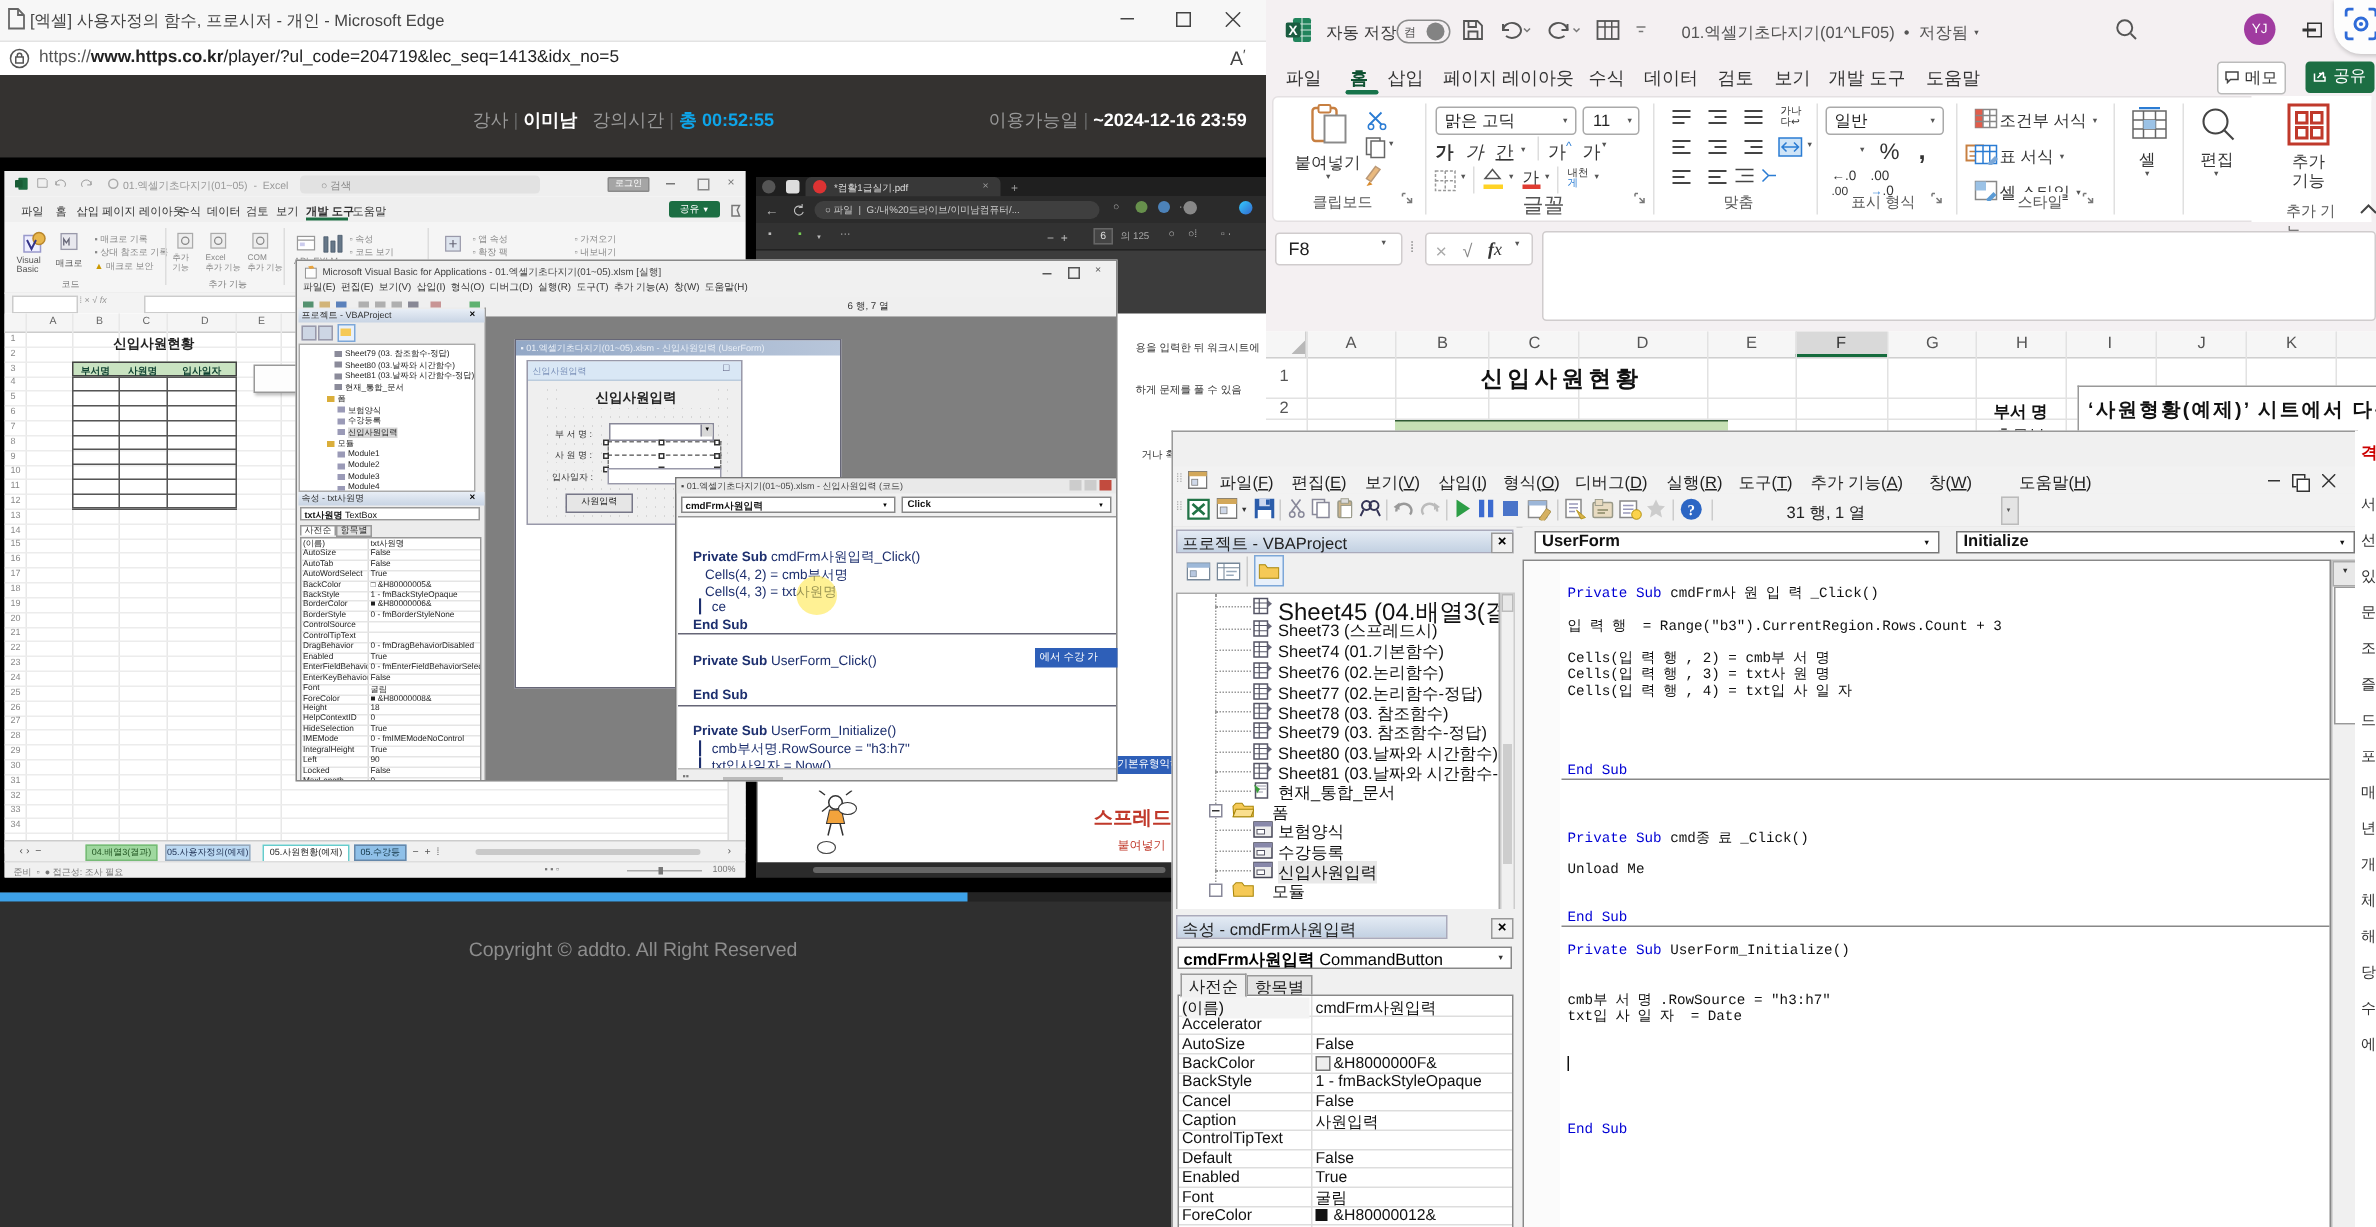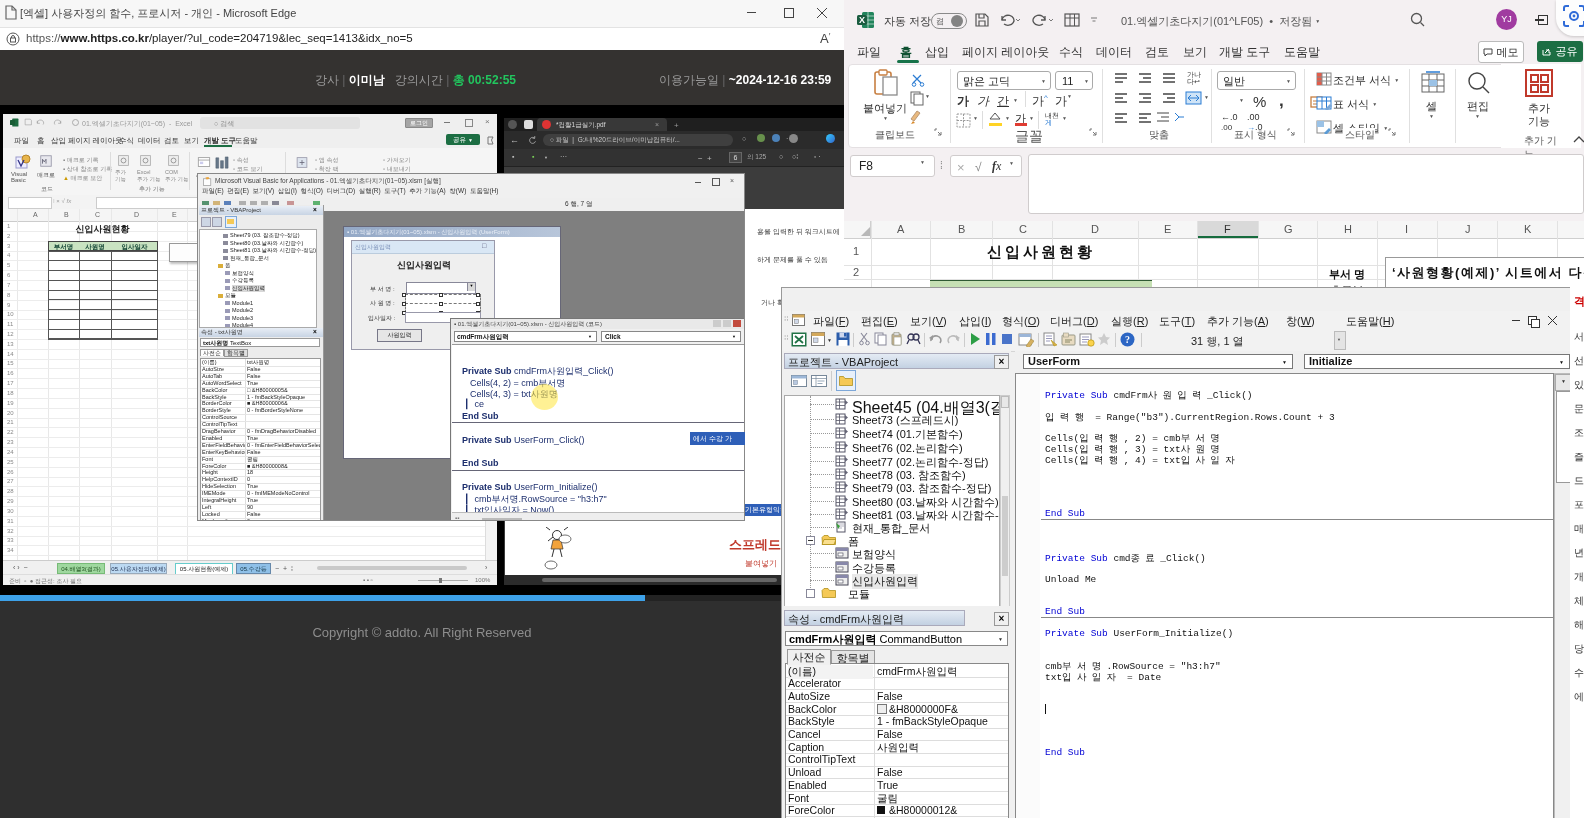--- a/index.html
+++ b/index.html
@@ -32,21 +32,21 @@
     <svg class="abs" style="left:6px;top:4px" width="14" height="14" viewBox="0 0 14 14">
         <circle cx="7" cy="7" r="6" fill="none" stroke="#555"></circle>
         <rect x="4.5" y="6" width="5" height="4" fill="none" stroke="#555"></rect>
         <path d="M5.5 6V5a1.5 1.5 0 0 1 3 0v1" fill="none" stroke="#555"></path>
       </svg>
     <div class="abs" style="left:26px;top:4px;font-size:11.5px;color:#222"><span style="color:#555">https://</span><b>www.https.co.kr</b>/player/?ul_code=204719&amp;lec_seq=1413&amp;idx_no=5</div>
     <div class="abs" style="left:820px;top:3px;font-size:13px;color:#444">A<span style="font-size:9px;vertical-align:4px">′</span></div>
   </div>
 
   <div class="abs" style="left:0;top:50px;width:844px;height:55px;background:#343230">
-    <div class="abs" style="left:315px;top:22px;font-size:12px;color:#999">강사 <span style="color:#666">|</span> <b style="color:#fff">이미남</b> &nbsp;&nbsp;강의시간 <span style="color:#666">|</span> <b style="color:#22c55e">총 00:52:55</b></div>
+    <div class="abs" style="left:315px;top:22px;font-size:12px;color:#999">강사 <span style="color:#666">|</span> <b style="color:#fff">이미남</b> &nbsp;&nbsp;강의시간 <span style="color:#666">|</span> <b style="color:#0ea5e9">총 00:52:55</b></div>
     <div class="abs" style="left:659px;top:22px;font-size:12px;color:#999">이용가능일 <span style="color:#666">|</span> <b style="color:#fff">~2024-12-16 23:59</b></div>
   </div>
 
   <div class="abs" id="player" style="left:0;top:105px;width:844px;height:490px;background:#000;overflow:hidden">
       <div class="abs" style="left:3px;top:9px;width:494px;height:471px;background:#fff;overflow:hidden">
         <div class="abs" style="left:0;top:0;width:494px;height:17px;background:#efefef">
           <svg class="abs" style="left:7px;top:4px" width="9" height="9" viewBox="0 0 16 16">
             <rect x="4" y="1" width="11" height="14" rx="1" fill="#1d6b40"></rect>
             <rect x="0" y="3.5" width="9" height="9" rx="1" fill="#185c35"></rect>
           </svg>
@@ -1148,21 +1148,21 @@
         <div class="abs" style="left:0;top:76.2px;width:222px;height:1px;background:#ddd"></div>
         <div class="abs" style="left:2px;top:64.0px;width:85px;white-space:nowrap;overflow:hidden">Cancel</div>
         <div class="abs" style="left:91px;top:64.0px;white-space:nowrap">False</div>
         <div class="abs" style="left:0;top:88.9px;width:222px;height:1px;background:#ddd"></div>
         <div class="abs" style="left:2px;top:76.7px;width:85px;white-space:nowrap;overflow:hidden">Caption</div>
         <div class="abs" style="left:91px;top:76.7px;white-space:nowrap">사원입력</div>
         <div class="abs" style="left:0;top:101.6px;width:222px;height:1px;background:#ddd"></div>
         <div class="abs" style="left:2px;top:89.4px;width:85px;white-space:nowrap;overflow:hidden">ControlTipText</div>
         <div class="abs" style="left:91px;top:89.4px;white-space:nowrap"></div>
         <div class="abs" style="left:0;top:114.3px;width:222px;height:1px;background:#ddd"></div>
-        <div class="abs" style="left:2px;top:102.1px;width:85px;white-space:nowrap;overflow:hidden">Unload</div>
+        <div class="abs" style="left:2px;top:102.1px;width:85px;white-space:nowrap;overflow:hidden">Default</div>
         <div class="abs" style="left:91px;top:102.1px;white-space:nowrap">False</div>
         <div class="abs" style="left:0;top:127.0px;width:222px;height:1px;background:#ddd"></div>
         <div class="abs" style="left:2px;top:114.8px;width:85px;white-space:nowrap;overflow:hidden">Enabled</div>
         <div class="abs" style="left:91px;top:114.8px;white-space:nowrap">True</div>
         <div class="abs" style="left:0;top:139.7px;width:222px;height:1px;background:#ddd"></div>
         <div class="abs" style="left:2px;top:127.5px;width:85px;white-space:nowrap;overflow:hidden">Font</div>
         <div class="abs" style="left:91px;top:127.5px;white-space:nowrap">굴림</div>
         <div class="abs" style="left:0;top:152.4px;width:222px;height:1px;background:#ddd"></div>
         <div class="abs" style="left:2px;top:140.2px;width:85px;white-space:nowrap;overflow:hidden">ForeColor</div>
         <div class="abs" style="left:91px;top:141.7px;width:8px;height:8px;background:#111"></div>

